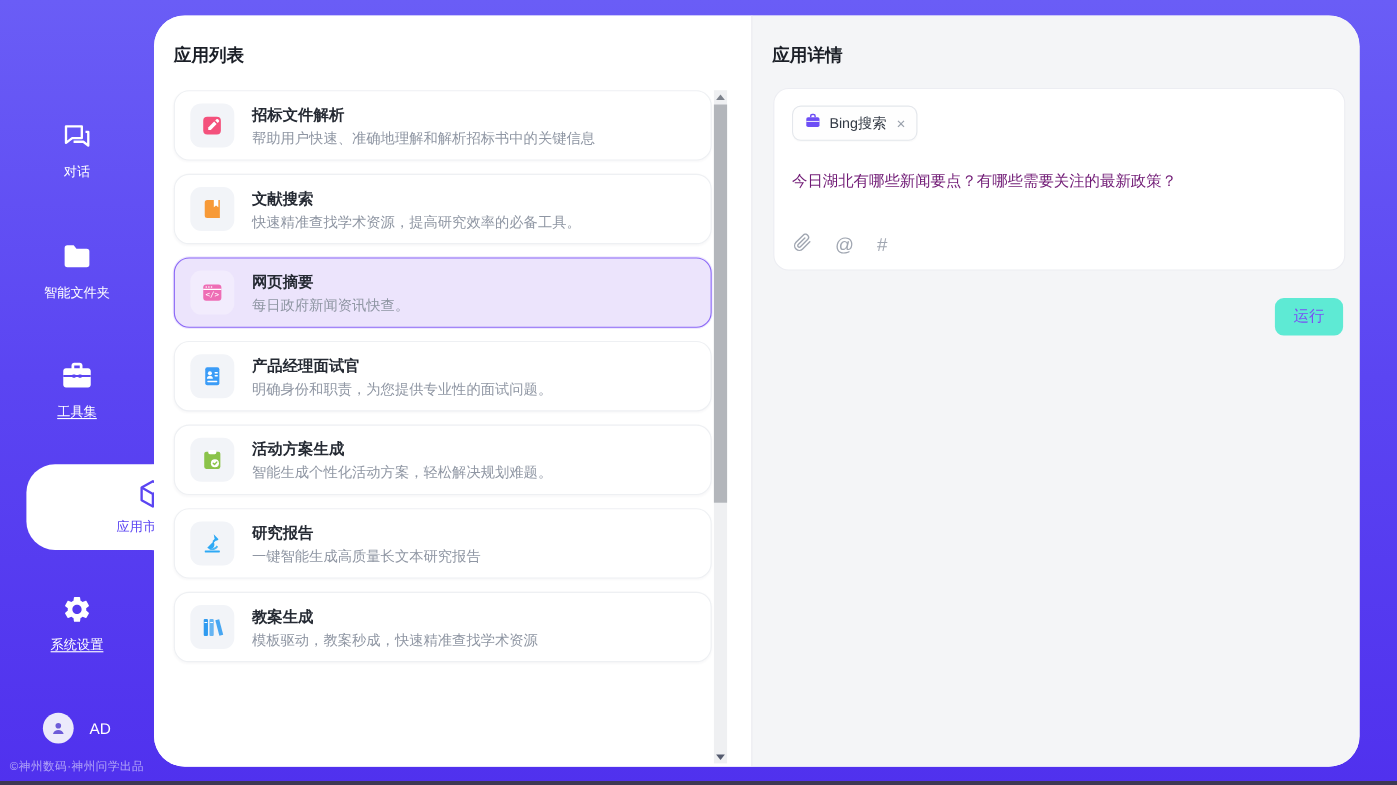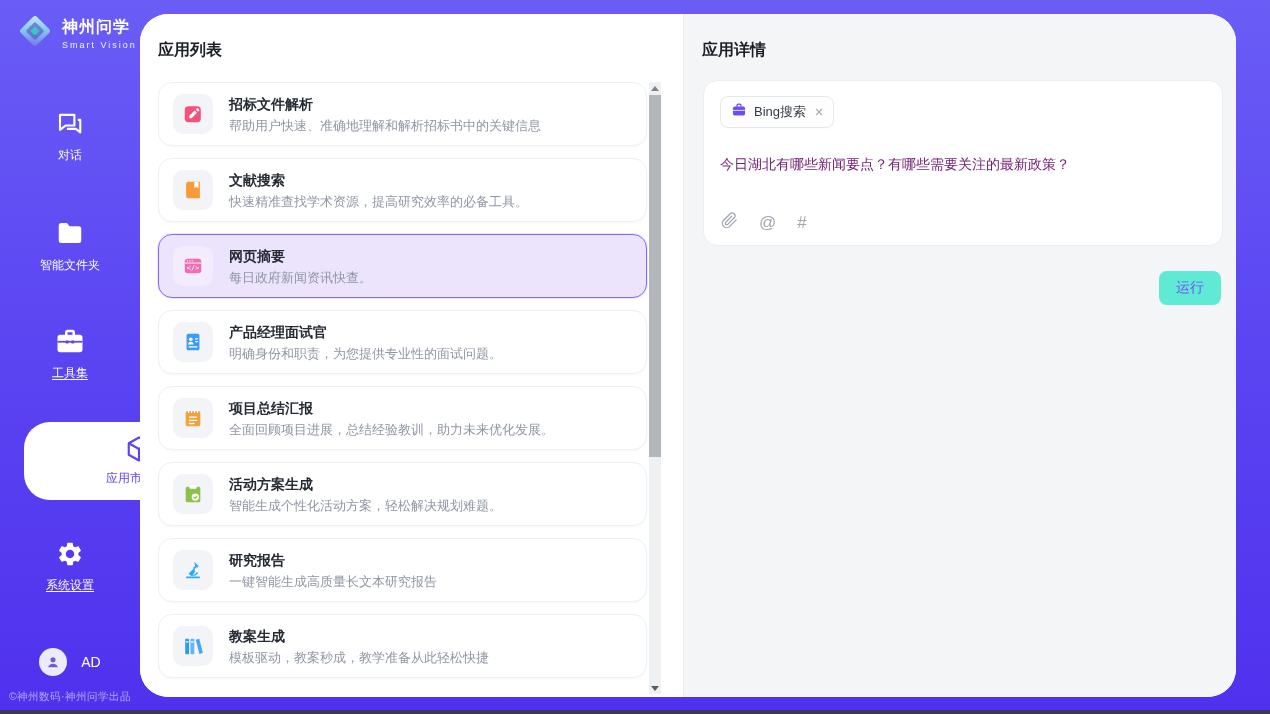--- a/index.html
+++ b/index.html
@@ -69,40 +69,20 @@
   .run-row{position:absolute;top:257px;right:15px;}
   .run-btn{border:none;background:#5eead4;color:#7a50f4;font-size:14px;padding:8px 17px;
         border-radius:8px;cursor:pointer;font-family:inherit;}
 </style>
 </head>
 <body>
 
 <div>
 
   <aside class="sidebar">
-    <div class="logo">
-      <span>
-        <svg width="38" height="38" viewBox="0 0 40 40">
-          <defs>
-            <linearGradient id="lg1" x1="0" y1="0" x2="1" y2="1">
-              <stop offset="0" stop-color="#c6ecf8"></stop>
-                <stop offset=".5" stop-color="#7fc6ee"></stop>
-                <stop offset="1" stop-color="#7b6cf0"></stop>
-            </linearGradient>
-          </defs>
-          <rect x="8" y="8" width="24" height="24" rx="3" transform="rotate(45 20 20)" fill="url(#lg1)"></rect>
-          <rect x="13" y="13" width="14" height="14" rx="2" transform="rotate(45 20 20)" fill="#4f46b8" opacity=".55"></rect>
-          <rect x="16.5" y="16.5" width="7" height="7" rx="1" transform="rotate(45 20 20)" fill="#2fd4c9" opacity=".8"></rect>
-        </svg>
-      </span>
-      <div class="logo-text">
-        <div class="cn">神州问学</div>
-        <div class="en">Smart Vision</div>
-      </div>
-    </div>
 
     <nav id="side-nav">
         <div class="nav-item" style="top: 108px;"><span class="nicon"><svg width="30" height="30" viewBox="0 0 24 24" fill="none" stroke="#fff" stroke-width="1.7" stroke-linejoin="round">
               <path d="M4 5.5h11.5v8.5H8.5l-4.5 3.5z"></path>
               <path d="M18.2 9.5h2v10l-3.6-2.8H9.5"></path>
             </svg></span><span class="nlabel">对话</span></div>
         <div class="nav-item" style="top: 218px;"><span class="nicon"><svg width="30" height="30" viewBox="0 0 24 24" fill="#fff">
               <path d="M3 6a2 2 0 0 1 2-2h4.6l2 2.5H19a2 2 0 0 1 2 2V18a2 2 0 0 1-2 2H5a2 2 0 0 1-2-2z"></path>
             </svg></span><span class="nlabel">智能文件夹</span></div>
         <div class="nav-item" style="top: 326px;"><span class="nicon"><svg width="30" height="30" viewBox="0 0 24 24">
@@ -189,33 +169,20 @@
                 <rect x="14.2" y="10.8" width="3.4" height="1.4" rx=".7" fill="#fff"></rect>
                 <rect x="7" y="16.6" width="10" height="1.4" rx=".7" fill="#fff"></rect>
               </svg>
             </span>
     <span class="card-texts">
       <span class="card-title" style="display:block">产品经理面试官</span>
       <span class="card-desc" style="display:block">明确身份和职责，为您提供专业性的面试问题。</span>
     </span>
   </div>
           <div class="card">
-    <span class="tile" style="color: rgb(240, 162, 60);">
-              <svg width="22" height="22" viewBox="0 0 24 24">
-                <rect x="4" y="4.5" width="16" height="16.5" rx="2" fill="currentColor"></rect>
-                <path d="M7.2 3v3M10.4 3v3M13.6 3v3M16.8 3v3" stroke="#fff" stroke-width="1.3" stroke-linecap="round"></path>
-                <path d="M8 11h8M8 14.5h8M8 18h5" stroke="#fff" stroke-width="1.4" stroke-linecap="round"></path>
-              </svg>
-            </span>
-    <span class="card-texts">
-      <span class="card-title" style="display:block">项目总结汇报</span>
-      <span class="card-desc" style="display:block">全面回顾项目进展，总结经验教训，助力未来优化发展。</span>
-    </span>
-  </div>
-          <div class="card">
     <span class="tile" style="color: rgb(139, 195, 74);">
               <svg width="22" height="22" viewBox="0 0 24 24">
                 <rect x="4" y="4" width="16" height="17" rx="2" fill="currentColor"></rect>
                 <rect x="8" y="2.4" width="8" height="4" rx="1.6" fill="#fff"></rect>
                 <circle cx="14.6" cy="15.4" r="4" fill="#fff"></circle>
                 <path d="M12.9 15.4l1.3 1.3 2.2-2.4" stroke="currentColor" stroke-width="1.4" fill="none" stroke-linecap="round" stroke-linejoin="round"></path>
               </svg>
             </span>
     <span class="card-texts">
       <span class="card-title" style="display:block">活动方案生成</span>
@@ -239,21 +206,21 @@
     <span class="tile" style="color: rgb(47, 155, 240);">
               <svg width="22" height="22" viewBox="0 0 24 24" fill="currentColor">
                 <rect x="3.5" y="4" width="4.2" height="17" rx="1"></rect>
                 <rect x="9.2" y="4" width="4.2" height="17" rx="1" opacity=".72"></rect>
                 <path d="M15 5.2l3.8-1 4 15.4-3.8 1z" opacity=".88"></path>
                 <path d="M4.6 7.5h2M10.3 7.5h2" stroke="#fff" stroke-width="1.1" stroke-linecap="round"></path>
               </svg>
             </span>
     <span class="card-texts">
       <span class="card-title" style="display:block">教案生成</span>
-      <span class="card-desc" style="display:block">模板驱动，教案秒成，教学准备从此轻松快捷</span>
+      <span class="card-desc" style="display:block">模板驱动，教案秒成，快速精准查找学术资源</span>
     </span>
   </div>
         </div>
       <div class="sb">
         <div class="sb-up">
             <div class="tri-up"></div>
           </div>
         <div class="sb-thumb"></div>
         <div class="sb-down">
             <div class="tri-down"></div>

